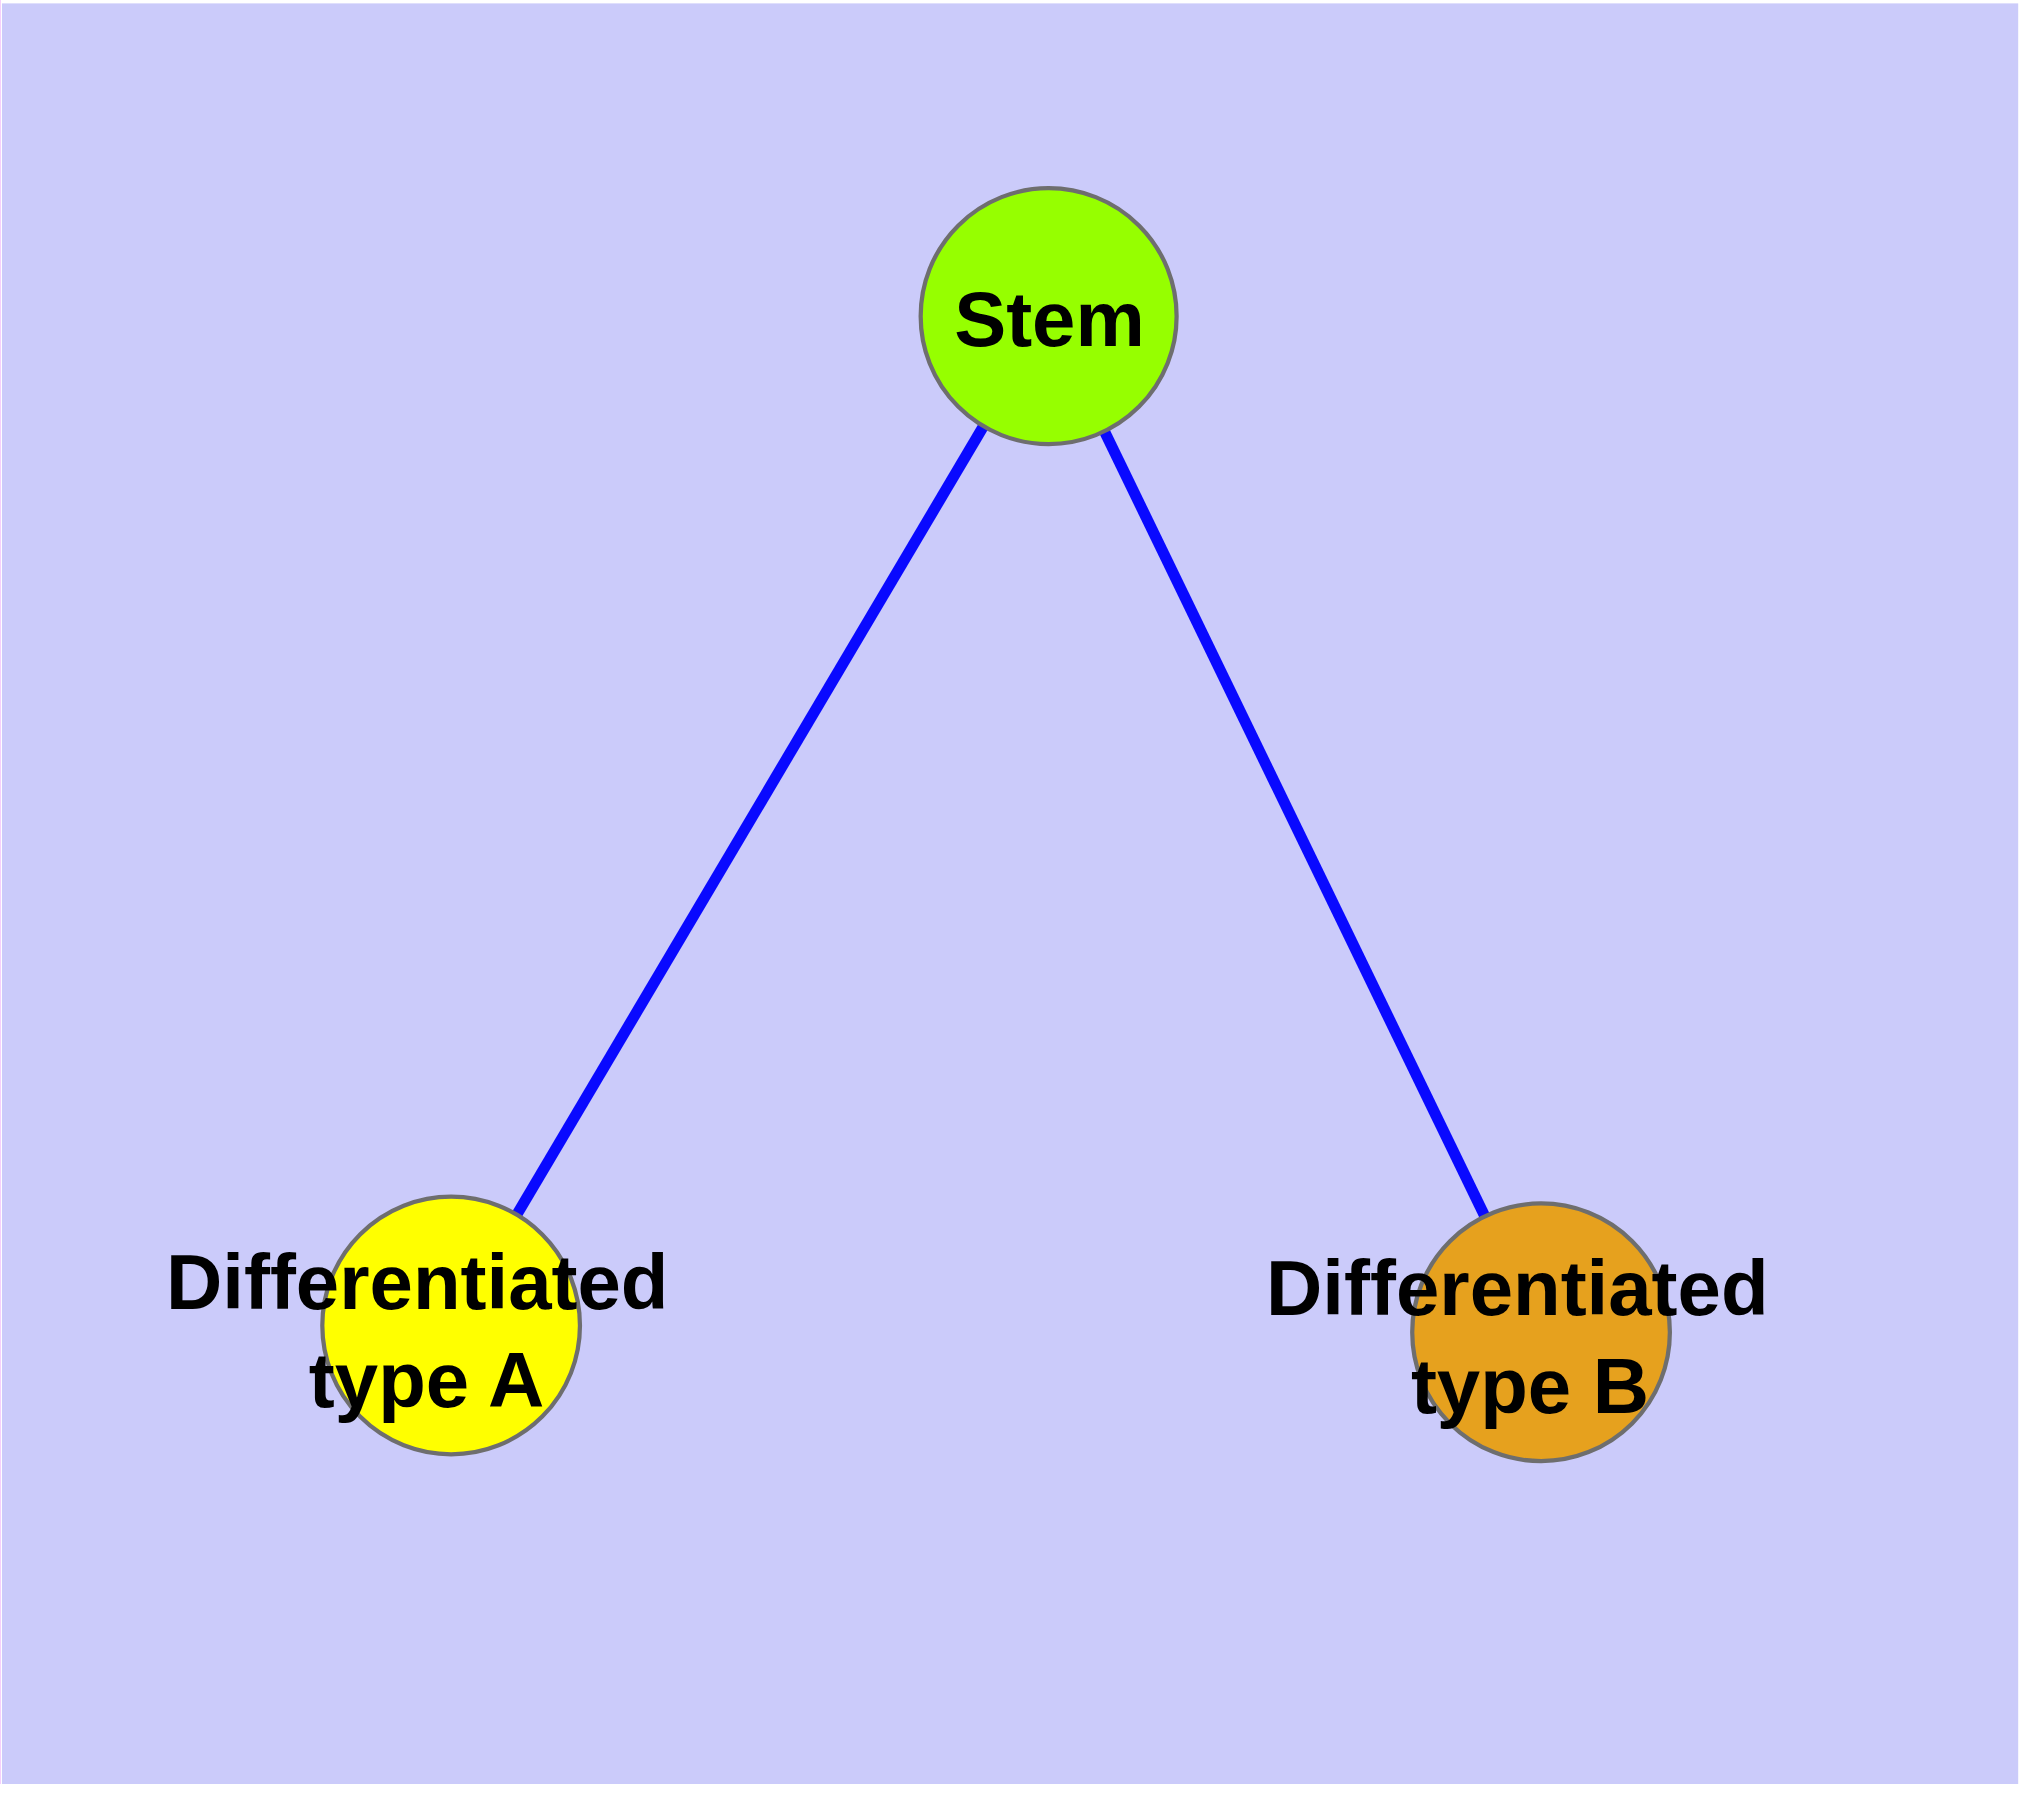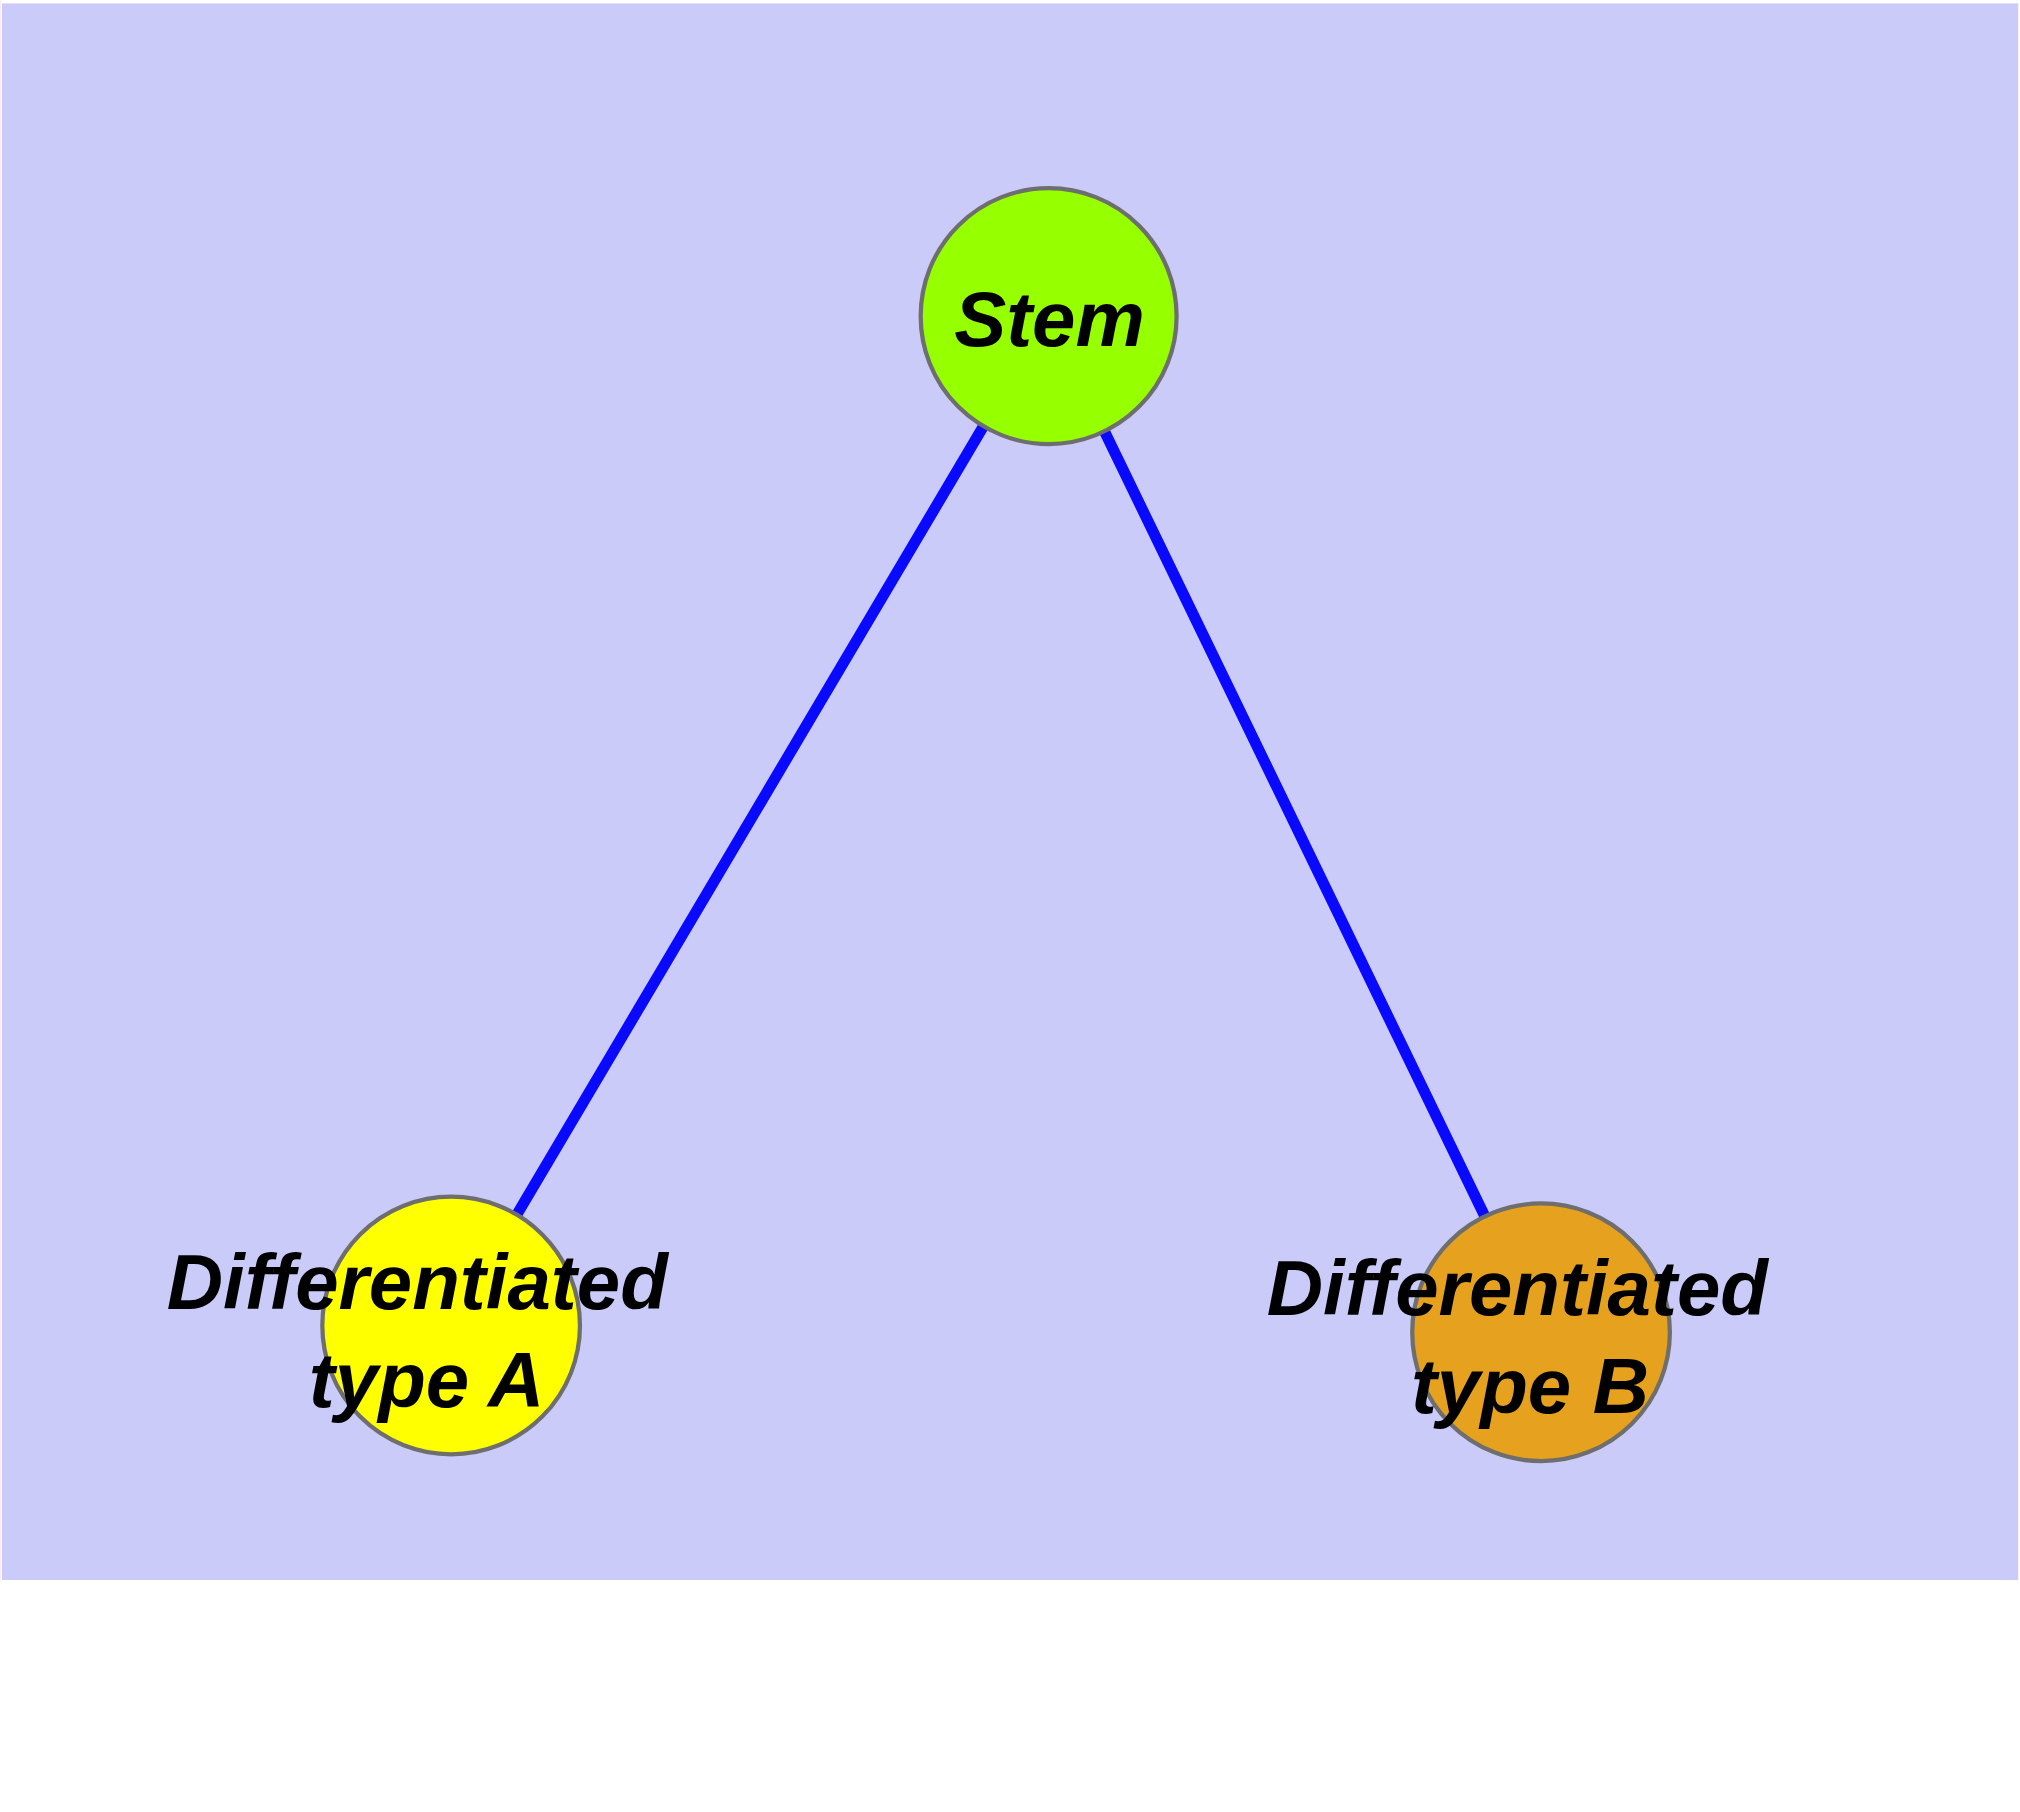--- a/index.html
+++ b/index.html
@@ -4,23 +4,22 @@
 <style>
   html, body {
     margin: 0;
     padding: 0;
     background: #FFFFFF;
     font-family: "Liberation Sans", sans-serif;
   }
   .stage {
     position: relative;
     width: 2021px;
-    height: 1580px;
-    background: #f9a8d4;
-    font-style: italic;
+    height: 1784px;
+    background: #d946ef;
   }
   svg.graph {
     display: block;
     width: 2021px;
     height: 1812px;
   }
   .node-label {
     font-family: "Liberation Sans", "DejaVu Sans", sans-serif;
     font-weight: bold;
     font-size: 92px;

